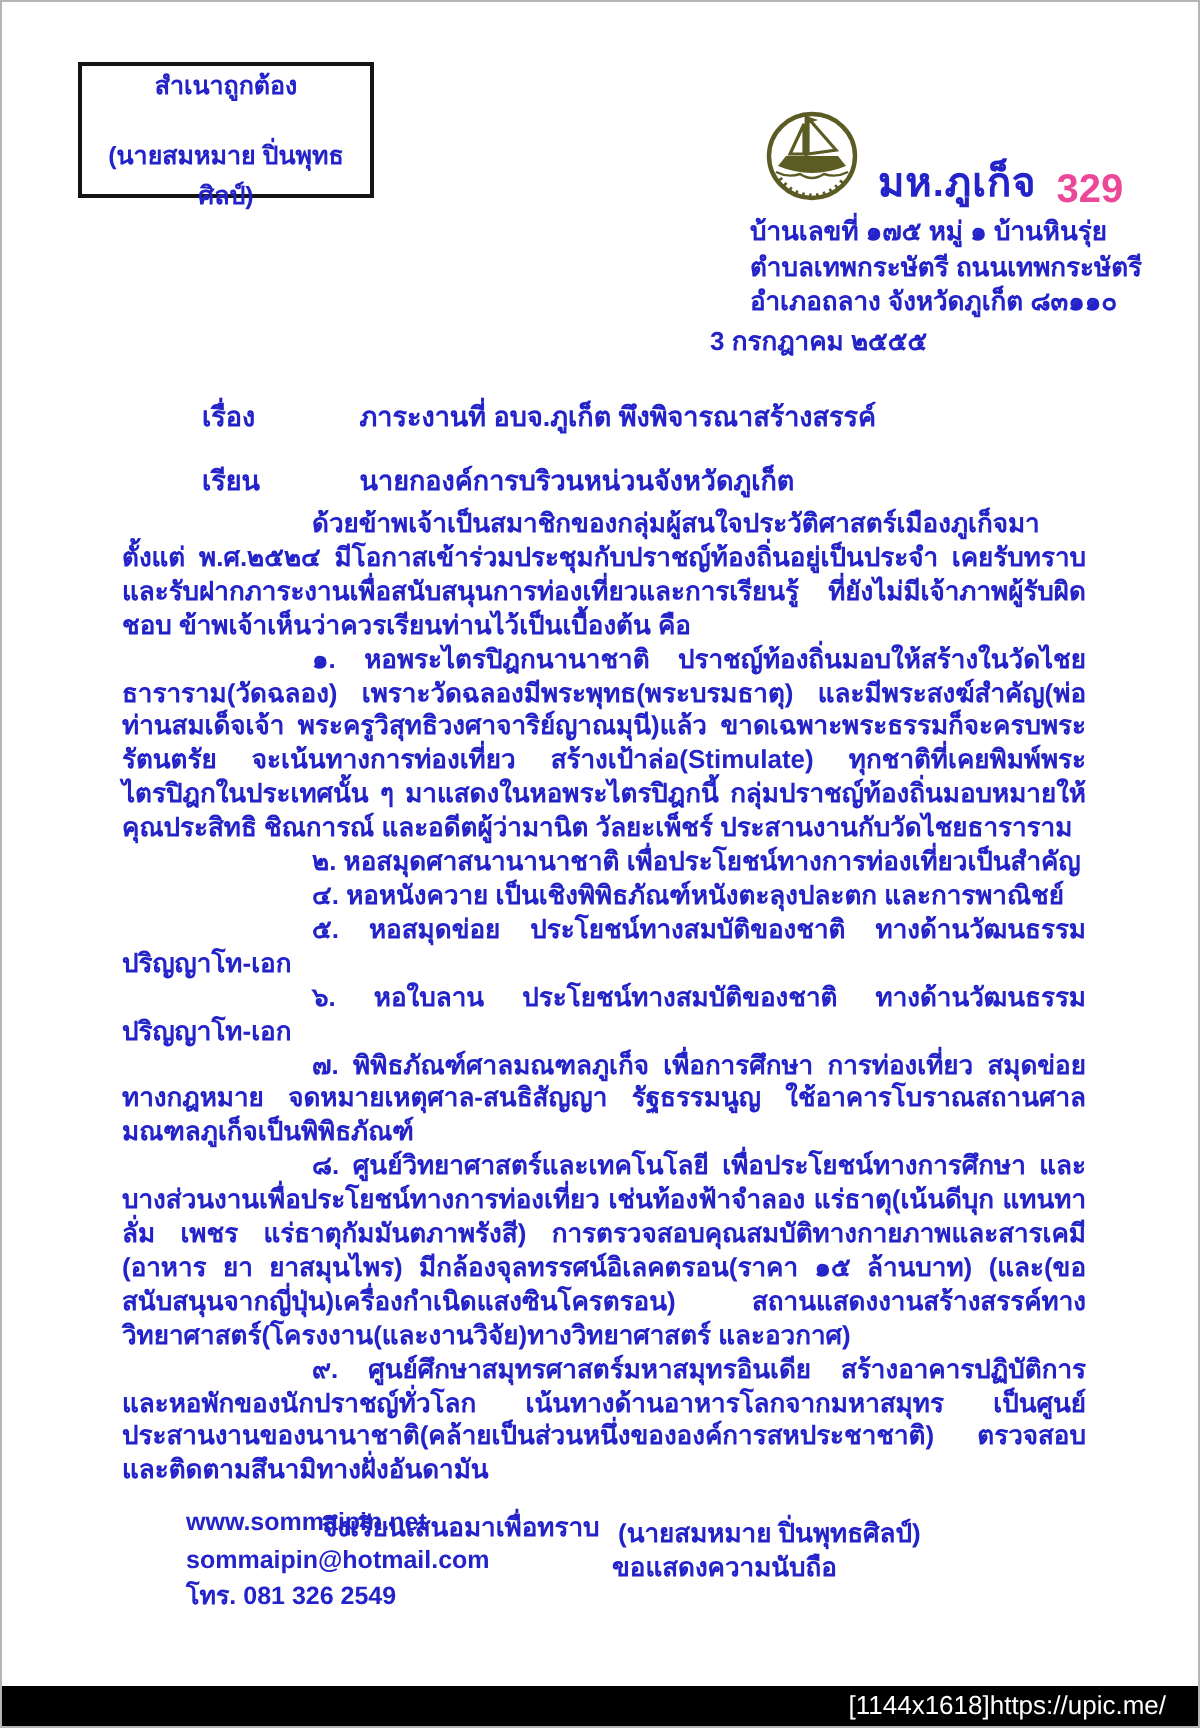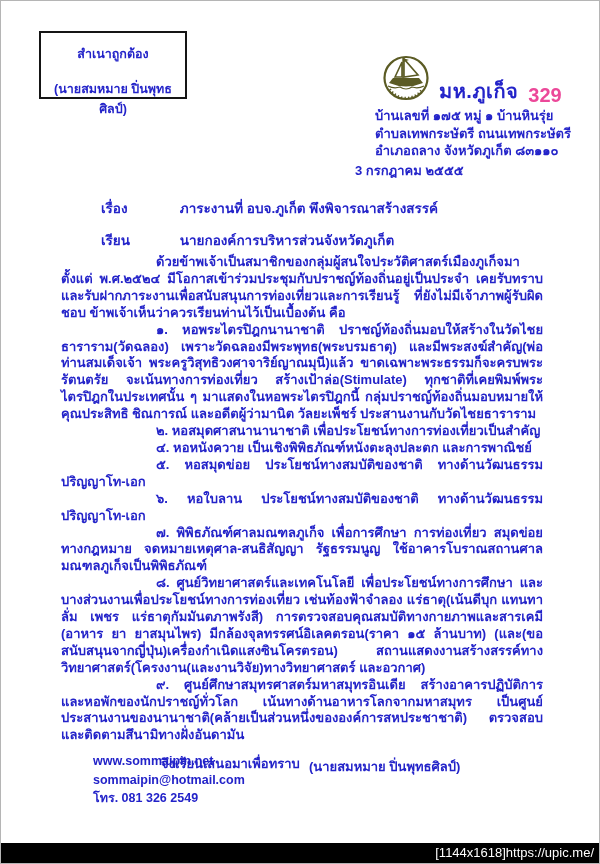--- a/index.html
+++ b/index.html
@@ -17,21 +17,21 @@
   }
   
   .stamp {
     position:absolute; left:38px; top:30px;
     width:148px; height:68px;
     border:2px solid #151515;
     text-align:center;
     font-size:12.5px;
     box-sizing:border-box;
   }
-  .stamp .l1 { margin-top:11px; }
+  .stamp .l1 { }
   .stamp .l2 { margin-top:15px; }
 
   
   .seal-row {
     position:absolute; left:381px; top:52px;
     display:flex; align-items:flex-end;
   }
   .seal-row svg { display:block; }
   .org-abbr { font-size:20px; margin-left:9px; letter-spacing:0.5px; }
   .doc-no  { font-size:20px; color:#ec4899; margin-left:10px; }
@@ -70,21 +70,21 @@
   }
 
   .watermark-bar {
     position:absolute; left:0; right:0; bottom:0;
     height:20px;
     background:#000000;
     color:#ffffff;
     font-weight:normal;
     font-size:13px; line-height:20px;
     text-align:right;
-    padding-right:5px;
+    padding-right:16px;
   }
 </style>
 </head>
 <body>
 
 <div class="page">
 
   <div class="stamp">
     <div class="l1">สำเนาถูกต้อง</div>
     <div class="l2">(นายสมหมาย ปิ่นพุทธศิลป์)</div>
@@ -115,34 +115,35 @@
 
   <div class="date-line">3 กรกฎาคม ๒๕๕๕</div>
 
   <div class="field-row row-subject">
     <span class="lbl">เรื่อง</span>
     <span>ภาระงานที่ อบจ.ภูเก็ต  พึงพิจารณาสร้างสรรค์</span>
   </div>
 
   <div class="field-row row-to">
     <span class="lbl">เรียน</span>
-    <span>นายกองค์การบริหารส่วนจังหวัดภูเก็ต</span>
+    <span>นายกองค์การบริวนหน่วนจังหวัดภูเก็ต</span>
   </div>
 
   <div class="letter-body">
     <p>ด้วยข้าพเจ้าเป็นสมาชิกของกลุ่มผู้สนใจประวัติศาสตร์เมืองภูเก็จมาตั้งแต่ พ.ศ.๒๕๒๔ มีโอกาสเข้าร่วมประชุมกับปราชญ์ท้องถิ่นอยู่เป็นประจำ  เคยรับทราบและรับฝากภาระงานเพื่อสนับสนุนการท่องเที่ยวและการเรียนรู้ ที่ยังไม่มีเจ้าภาพผู้รับผิดชอบ   ข้าพเจ้าเห็นว่าควรเรียนท่านไว้เป็นเบื้องต้น คือ</p>
     <p>๑. หอพระไตรปิฎกนานาชาติ   ปราชญ์ท้องถิ่นมอบให้สร้างในวัดไชยธาราราม(วัดฉลอง) เพราะวัดฉลองมีพระพุทธ(พระบรมธาตุ) และมีพระสงฆ์สำคัญ(พ่อท่านสมเด็จเจ้า  พระครูวิสุทธิวงศาจาริย์ญาณมุนี)แล้ว ขาดเฉพาะพระธรรมก็จะครบพระรัตนตรัย  จะเน้นทางการท่องเที่ยว  สร้างเป้าล่อ(Stimulate) ทุกชาติที่เคยพิมพ์พระไตรปิฎกในประเทศนั้น ๆ มาแสดงในหอพระไตรปิฎกนี้   กลุ่มปราชญ์ท้องถิ่นมอบหมายให้คุณประสิทธิ ชิณการณ์ และอดีตผู้ว่ามานิต วัลยะเพ็ชร์  ประสานงานกับวัดไชยธาราราม</p>
     <p>๒. หอสมุดศาสนานานาชาติ  เพื่อประโยชน์ทางการท่องเที่ยวเป็นสำคัญ</p>
     <p>๔. หอหนังควาย   เป็นเชิงพิพิธภัณฑ์หนังตะลุงปละตก   และการพาณิชย์</p>
     <p>๕. หอสมุดข่อย   ประโยชน์ทางสมบัติของชาติ  ทางด้านวัฒนธรรม  ปริญญาโท-เอก</p>
     <p>๖. หอใบลาน   ประโยชน์ทางสมบัติของชาติ  ทางด้านวัฒนธรรม  ปริญญาโท-เอก</p>
     <p>๗. พิพิธภัณฑ์ศาลมณฑลภูเก็จ  เพื่อการศึกษา  การท่องเที่ยว  สมุดข่อยทางกฎหมาย จดหมายเหตุศาล-สนธิสัญญา   รัฐธรรมนูญ   ใช้อาคารโบราณสถานศาลมณฑลภูเก็จเป็นพิพิธภัณฑ์</p>
     <p>๘. ศูนย์วิทยาศาสตร์และเทคโนโลยี  เพื่อประโยชน์ทางการศึกษา   และบางส่วนงานเพื่อประโยชน์ทางการท่องเที่ยว เช่นท้องฟ้าจำลอง  แร่ธาตุ(เน้นดีบุก แทนทาลั่ม เพชร แร่ธาตุกัมมันตภาพรังสี)  การตรวจสอบคุณสมบัติทางกายภาพและสารเคมี (อาหาร ยา  ยาสมุนไพร) มีกล้องจุลทรรศน์อิเลคตรอน(ราคา ๑๕ ล้านบาท)  (และ(ขอสนับสนุนจากญี่ปุ่น)เครื่องกำเนิดแสงซินโครตรอน) สถานแสดงงานสร้างสรรค์ทางวิทยาศาสตร์(โครงงาน(และงานวิจัย)ทางวิทยาศาสตร์ และอวกาศ)</p>
     <p>๙. ศูนย์ศึกษาสมุทรศาสตร์มหาสมุทรอินเดีย  สร้างอาคารปฏิบัติการ  และหอพักของนักปราชญ์ทั่วโลก  เน้นทางด้านอาหารโลกจากมหาสมุทร  เป็นศูนย์ประสานงานของนานาชาติ(คล้ายเป็นส่วนหนึ่งขององค์การสหประชาชาติ)  ตรวจสอบและติดตามสึนามิทางฝั่งอันดามัน</p>
     <p class="closing-1">จึงเรียนเสนอมาเพื่อทราบ</p>
+    <p class="closing-2">ขอแสดงความนับถือ</p>
   </div>
 
   <div class="footer-left">
     <div>www.sommaipin.net</div>
     <div>sommaipin@hotmail.com</div>
     <div>โทร. 081 326 2549</div>
   </div>
 
   <div class="signature">(นายสมหมาย ปิ่นพุทธศิลป์)</div>
 

